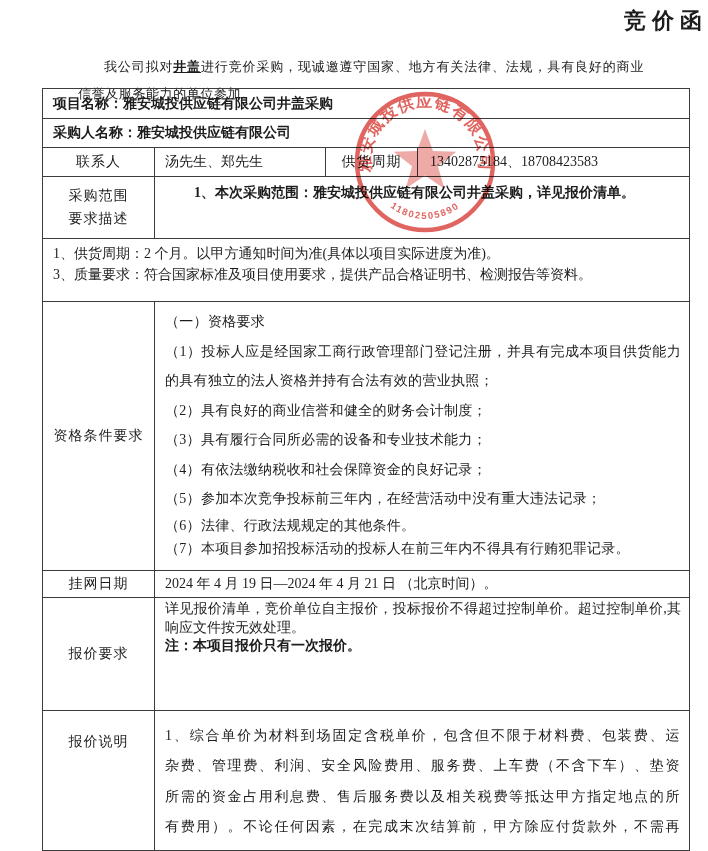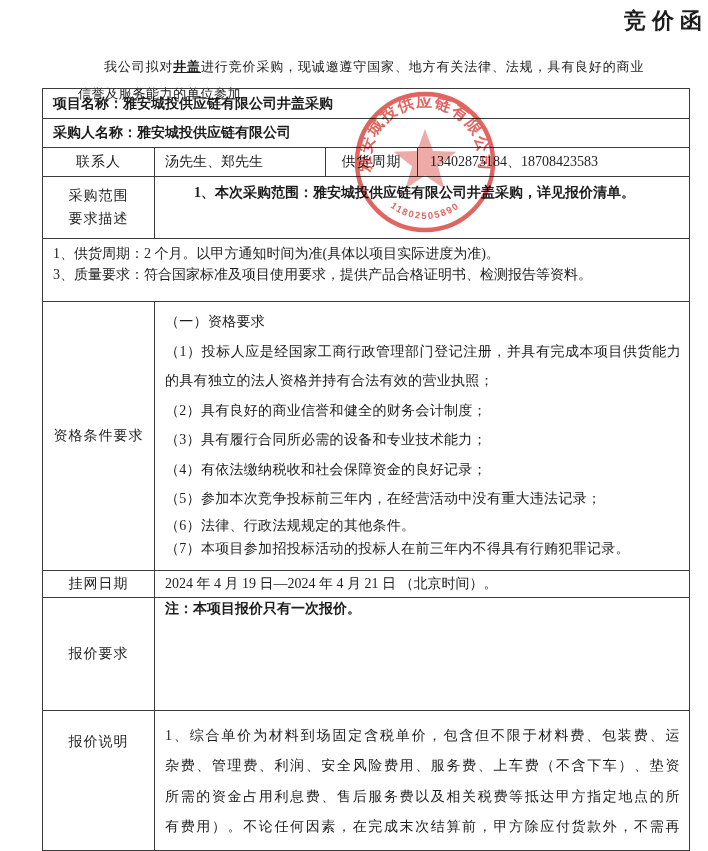--- a/index.html
+++ b/index.html
@@ -109,20 +109,21 @@
   </div>
 
   <div class="t-row h27">
     <div class="lbl">挂网日期</div>
     <div class="val center">2024 年 4 月 19 日—2024 年 4 月 21 日 （北京时间）。</div>
   </div>
 
   <div class="t-row h113">
     <div class="lbl">报价要求</div>
     <div class="val quote-req">
+      <div>详见报价清单，竞价单位自主报价，投标报价不得超过控制单价。超过控制单价,其响应文件按无效处理。</div>
       <div class="bold">注：本项目报价只有一次报价。</div>
     </div>
   </div>
 
   <div class="t-row last">
     <div class="lbl top">报价说明</div>
     <div class="val quote-desc">1、综合单价为材料到场固定含税单价，包含但不限于材料费、包装费、运杂费、管理费、利润、安全风险费用、服务费、上车费（不含下车）、垫资所需的资金占用利息费、售后服务费以及相关税费等抵达甲方指定地点的所有费用）。不论任何因素，在完成末次结算前，甲方除应付货款外，不需再支付其他费用。并开具增值税专用发票，</div>
   </div>
 
 </div>

